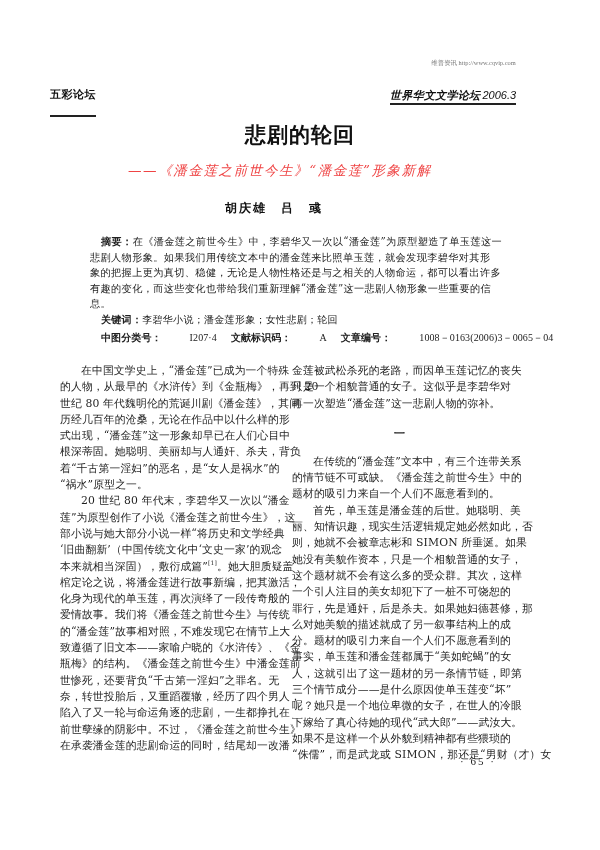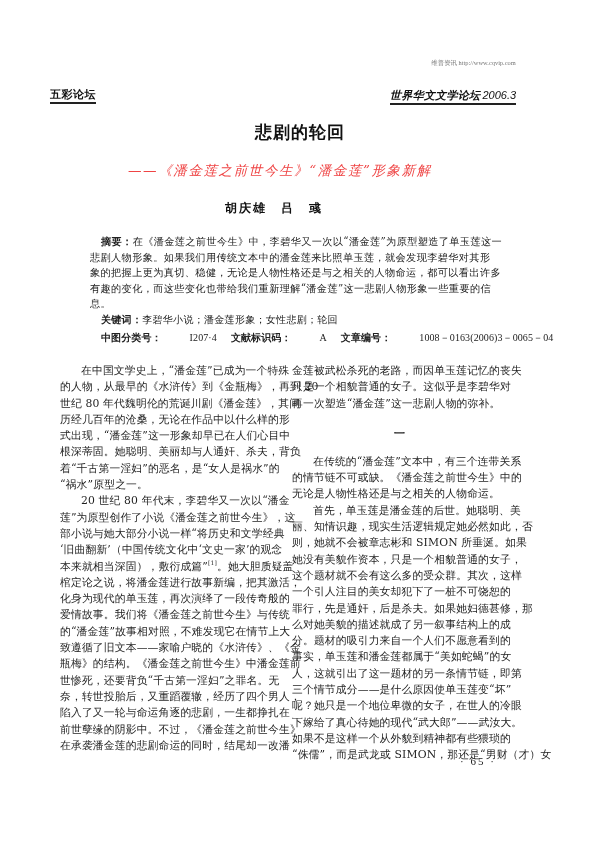--- a/index.html
+++ b/index.html
@@ -1,26 +1,26 @@
 <!DOCTYPE html>
 <html><head>
 <meta charset="utf-8">
 <style>
   * { margin: 0; padding: 0; box-sizing: border-box; }
   html, body { width: 600px; height: 850px; background: #ffffff; overflow: hidden; }
   body { position: relative; font-family: "DejaVu Serif", "Liberation Serif", serif; color: #1a1a1a; }
 
   .watermark { position: absolute; top: 59px; right: 84px; font-size: 4px; color: #777; letter-spacing: 0; font-family: "Liberation Serif", serif; transform: scale(1.6); transform-origin: right top; }
 
-  .hdr-left { position: absolute; left: 50px; top: 89px; font-family: "DejaVu Sans", sans-serif; font-weight: bold; font-size: 11px; color: #111; border-bottom: 2px solid #222; line-height: 12px; padding-bottom: 1px; letter-spacing: 0.5px; text-align: center; }
+  .hdr-left { position: absolute; left: 50px; top: 89px; font-family: "DejaVu Sans", sans-serif; font-weight: bold; font-size: 11px; color: #111; border-bottom: 2px solid #222; line-height: 12px; padding-bottom: 14px; letter-spacing: 0.5px; text-align: center; }
   .hdr-right { position: absolute; left: 390px; top: 89px; font-family: "DejaVu Sans", sans-serif; font-size: 11px; color: #111; border-bottom: 2px solid #222; line-height: 12px; padding-bottom: 1px; white-space: nowrap; font-style: italic; }
   .hdr-right .jn { font-weight: bold; letter-spacing: 0.3px; }
   .hdr-right .issue { font-family: "Liberation Sans", sans-serif; font-size: 11px; margin-left: 2px; }
 
-  .title { position: absolute; left: 0; width: 600px; top: 121px; text-align: center; font-family: "DejaVu Sans", sans-serif; font-weight: bold; font-size: 17px; letter-spacing: 1px; color: #111; }
+  .title { position: absolute; left: 0; width: 600px; top: 121px; text-align: center; font-family: "DejaVu Sans", sans-serif; font-weight: bold; font-size: 21px; letter-spacing: 1px; color: #111; }
   .subtitle { position: absolute; left: 128px; top: 162px; font-size: 13.5px; font-style: italic; letter-spacing: 1.6px; color: #ef4444; white-space: nowrap; }
   .authors { position: absolute; left: 0; width: 548px; top: 200px; text-align: center; font-family: "DejaVu Sans", sans-serif; font-weight: bold; font-size: 12px; letter-spacing: 2px; color: #111; }
   .authors span + span { margin-left: 14px; }
 
   .abstract { position: absolute; left: 90px; width: 428px; top: 234px; font-size: 10.2px; line-height: 15.5px; color: #222; letter-spacing: 0.35px; }
   .abstract .line { white-space: nowrap; display: block; }
   .abstract .lbl { font-family: "DejaVu Sans", sans-serif; font-weight: bold; }
   .abstract .indent { padding-left: 11px; }
 
   .kw { position: absolute; left: 101px; top: 313px; font-size: 10px; color: #222; white-space: nowrap; letter-spacing: 0.3px; }
@@ -102,21 +102,21 @@
 <div class="col col-right">
   <div id="col-right-top">
       <span class="l">金莲被武松杀死的老路，而因单玉莲记忆的丧失</span>
       <span class="l">只是一个相貌普通的女子。这似乎是李碧华对</span>
       <span class="l last">再一次塑造“潘金莲”这一悲剧人物的弥补。</span>
     </div>
   <span class="sec">一</span>
   <div id="col-right-bottom">
       <span class="l ind">在传统的“潘金莲”文本中，有三个连带关系</span>
       <span class="l">的情节链不可或缺。《潘金莲之前世今生》中的</span>
-      <span class="l last">无论是人物性格还是与之相关的人物命运。</span>
+      <span class="l last">题材的吸引力来自一个人们不愿意看到的。</span>
       <span class="l ind">首先，单玉莲是潘金莲的后世。她聪明、美</span>
       <span class="l">丽、知情识趣，现实生活逻辑规定她必然如此，否</span>
       <span class="l">则，她就不会被章志彬和 SIMON 所垂涎。如果</span>
       <span class="l">她没有美貌作资本，只是一个相貌普通的女子，</span>
       <span class="l">这个题材就不会有这么多的受众群。其次，这样</span>
       <span class="l">一个引人注目的美女却犯下了一桩不可饶恕的</span>
       <span class="l">罪行，先是通奸，后是杀夫。如果她妇德甚修，那</span>
       <span class="l">么对她美貌的描述就成了另一叙事结构上的成</span>
       <span class="l">分。题材的吸引力来自一个人们不愿意看到的</span>
       <span class="l">事实，单玉莲和潘金莲都属于“美如蛇蝎”的女</span>

